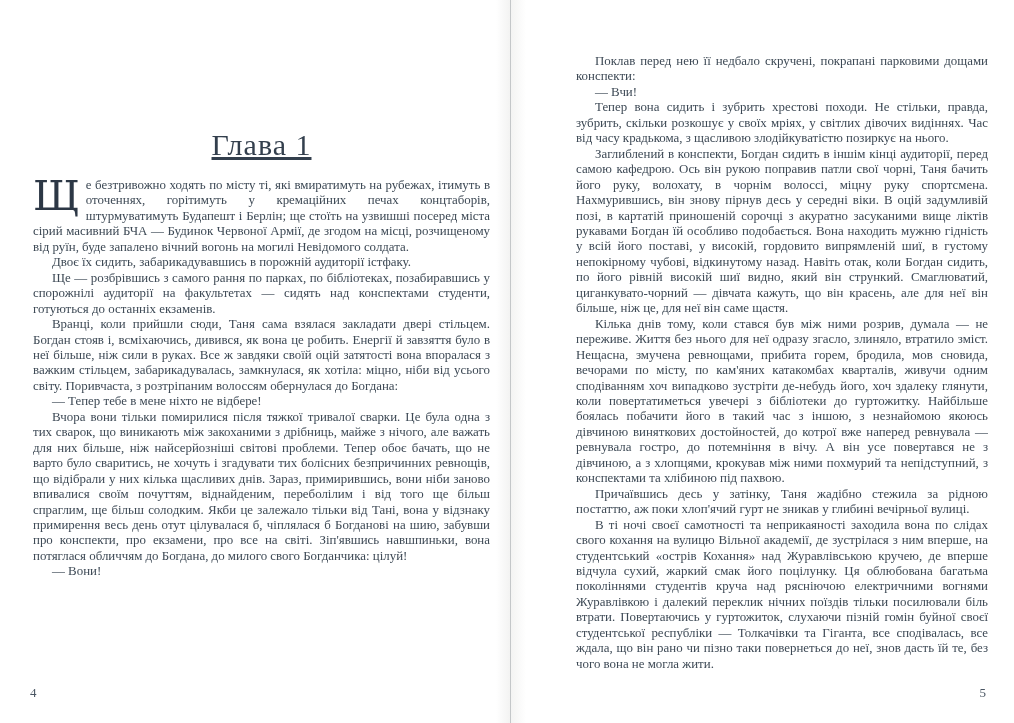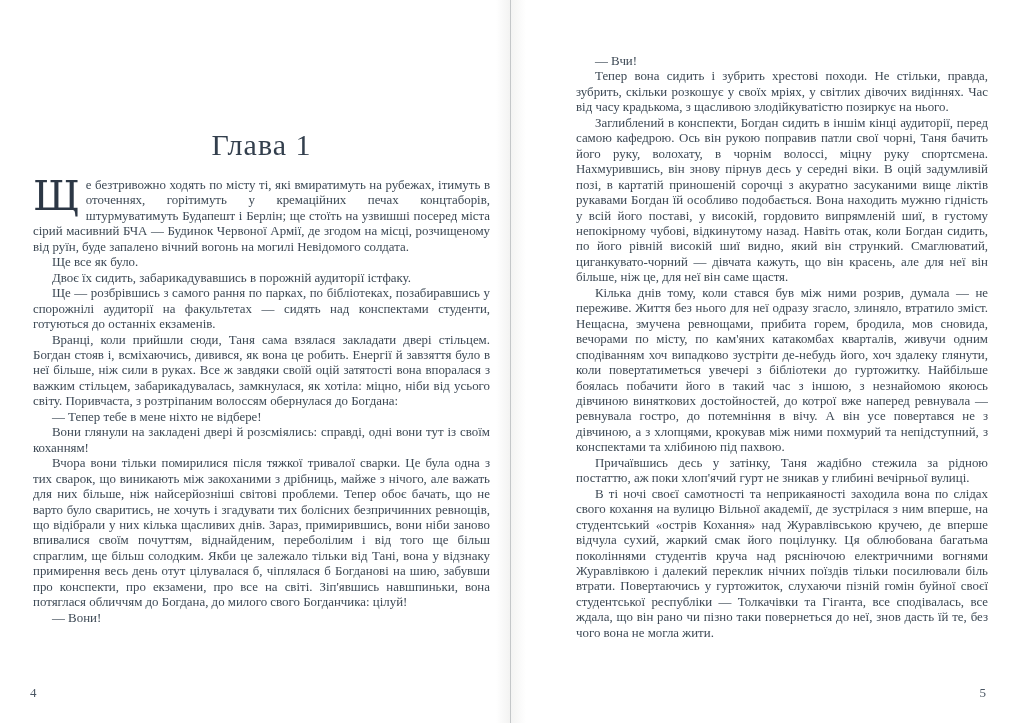--- a/index.html
+++ b/index.html
@@ -33,20 +33,21 @@
   }
   .chapter-title {
     margin: 126px 20px 0 33px;
     width: 457px;
     text-align: center;
     font-weight: 400;
     font-size: 30px;
     line-height: 38px;
     color: #333f4d;
     letter-spacing: 1px;
+    text-decoration: underline;
   }
   .text-col {
     font-size: 12.9px;
     line-height: 15.45px;
     color: #3d4955;
     text-align: justify;
     hyphens: auto; -webkit-hyphens: auto;
   }
   .left-col  { margin: 14px 20px 0 33px; width: 457px; }
   .right-col { margin: 54px 28px 0 66px; width: 412px; }
@@ -72,37 +73,36 @@
 </head>
 <body>
 
 <div class="spread">
 
   <div class="page left">
     <h1 class="chapter-title">Глава 1</h1>
     <div class="text-col left-col">
       <p class="para opening"><span class="drop-cap">Щ</span><span>е безтривожно ходять по місту ті, які вмиратимуть на рубежах, ітимуть в оточеннях, горітимуть у кремаційних печах концтаборів, штурмуватимуть Будапешт і Берлін; ще стоїть на узвишші посеред міста сірий масивний БЧА — Будинок Червоної Армії, де згодом на місці, розчищеному від руїн, буде запалено вічний вогонь на могилі Невідомого солдата.</span></p>
       <div>
-          <p class="para">Ще все як було.</p>
           <p class="para">Двоє їх сидить, забарикадувавшись в порожній аудиторії істфаку.</p>
           <p class="para">Ще — розбрівшись з самого рання по парках, по бібліотеках, позабиравшись у спорожнілі аудиторії на факультетах — сидять над конспектами студенти, готуються до останніх екзаменів.</p>
           <p class="para">Вранці, коли прийшли сюди, Таня сама взялася закладати двері стільцем. Богдан стояв і, всміхаючись, дивився, як вона це робить. Енергії й завзяття було в неї більше, ніж сили в руках. Все ж завдяки своїй оцій затятості вона впоралася з важким стільцем, забарикадувалась, замкнулася, як хотіла: міцно, ніби від усього світу. Поривчаста, з розтріпаним волоссям обернулася до Богдана:</p>
           <p class="para">— Тепер тебе в мене ніхто не відбере!</p>
-          <p class="para">Вони глянули на закладені двері й розсміялись: справді, одні вони тут із своїм коханням!</p>
           <p class="para">Вчора вони тільки помирилися після тяжкої тривалої сварки. Це була одна з тих сварок, що виникають між закоханими з дрібниць, майже з нічого, але важать для них більше, ніж найсерйозніші світові проблеми. Тепер обоє бачать, що не варто було сваритись, не хочуть і згадувати тих болісних безпричинних ревнощів, що відібрали у них кілька щасливих днів. Зараз, примирившись, вони ніби заново впивалися своїм почуттям, віднайденим, переболілим і від того ще більш спраглим, ще більш солодким. Якби це залежало тільки від Тані, вона у відзнаку примирення весь день отут цілувалася б, чіплялася б Богданові на шию, забувши про конспекти, про екзамени, про все на світі. Зіп'явшись навшпиньки, вона потяглася обличчям до Богдана, до милого свого Богданчика: цілуй!</p>
           <p class="para">— Вони!</p>
         </div>
     </div>
     <div class="page-number pn-left">4</div>
   </div>
 
   <div class="page right">
     <div class="gutter-line"></div>
     <div class="text-col right-col">
       <div>
+          <p class="para">Поклав перед нею її недбало скручені, покрапані парковими дощами конспекти:</p>
           <p class="para">— Вчи!</p>
           <p class="para">Тепер вона сидить і зубрить хрестові походи. Не стільки, правда, зубрить, скільки розкошує у своїх мріях, у світлих дівочих видіннях. Час від часу крадькома, з щасливою злодійкуватістю позиркує на нього.</p>
           <p class="para">Заглиблений в конспекти, Богдан сидить в іншім кінці аудиторії, перед самою кафедрою. Ось він рукою поправив патли свої чорні, Таня бачить його руку, волохату, в чорнім волоссі, міцну руку спортсмена. Нахмурившись, він знову пірнув десь у середні віки. В оцій задумливій позі, в картатій приношеній сорочці з акуратно засуканими вище ліктів рукавами Богдан їй особливо подобається. Вона находить мужню гідність у всій його поставі, у високій, гордовито випрямленій шиї, в густому непокірному чубові, відкинутому назад. Навіть отак, коли Богдан сидить, по його рівній високій шиї видно, який він стрункий. Смаглюватий, циганкувато-чорний — дівчата кажуть, що він красень, але для неї він більше, ніж це, для неї він саме щастя.</p>
           <p class="para">Кілька днів тому, коли стався був між ними розрив, думала — не переживе. Життя без нього для неї одразу згасло, злиняло, втратило зміст. Нещасна, змучена ревнощами, прибита горем, бродила, мов сновида, вечорами по місту, по кам'яних катакомбах кварталів, живучи одним сподіванням хоч випадково зустріти де-небудь його, хоч здалеку глянути, коли повертатиметься увечері з бібліотеки до гуртожитку. Найбільше боялась побачити його в такий час з іншою, з незнайомою якоюсь дівчиною виняткових достойностей, до котрої вже наперед ревнувала — ревнувала гостро, до потемніння в вічу. А він усе повертався не з дівчиною, а з хлопцями, крокував між ними похмурий та непідступний, з конспектами та хлібиною під пахвою.</p>
           <p class="para">Причаївшись десь у затінку, Таня жадібно стежила за рідною постаттю, аж поки хлоп'ячий гурт не зникав у глибині вечірньої вулиці.</p>
           <p class="para">В ті ночі своєї самотності та неприкаяності заходила вона по слідах свого кохання на вулицю Вільної академії, де зустрілася з ним вперше, на студентський «острів Кохання» над Журавлівською кручею, де вперше відчула сухий, жаркий смак його поцілунку. Ця облюбована багатьма поколіннями студентів круча над рясніючою електричними вогнями Журавлівкою і далекий переклик нічних поїздів тільки посилювали біль втрати. Повертаючись у гуртожиток, слухаючи пізній гомін буйної своєї студентської республіки — Толкачівки та Гіганта, все сподівалась, все ждала, що він рано чи пізно таки повернеться до неї, знов дасть їй те, без чого вона не могла жити.</p>
         </div>
     </div>
     <div class="page-number pn-right">5</div>
   </div>

